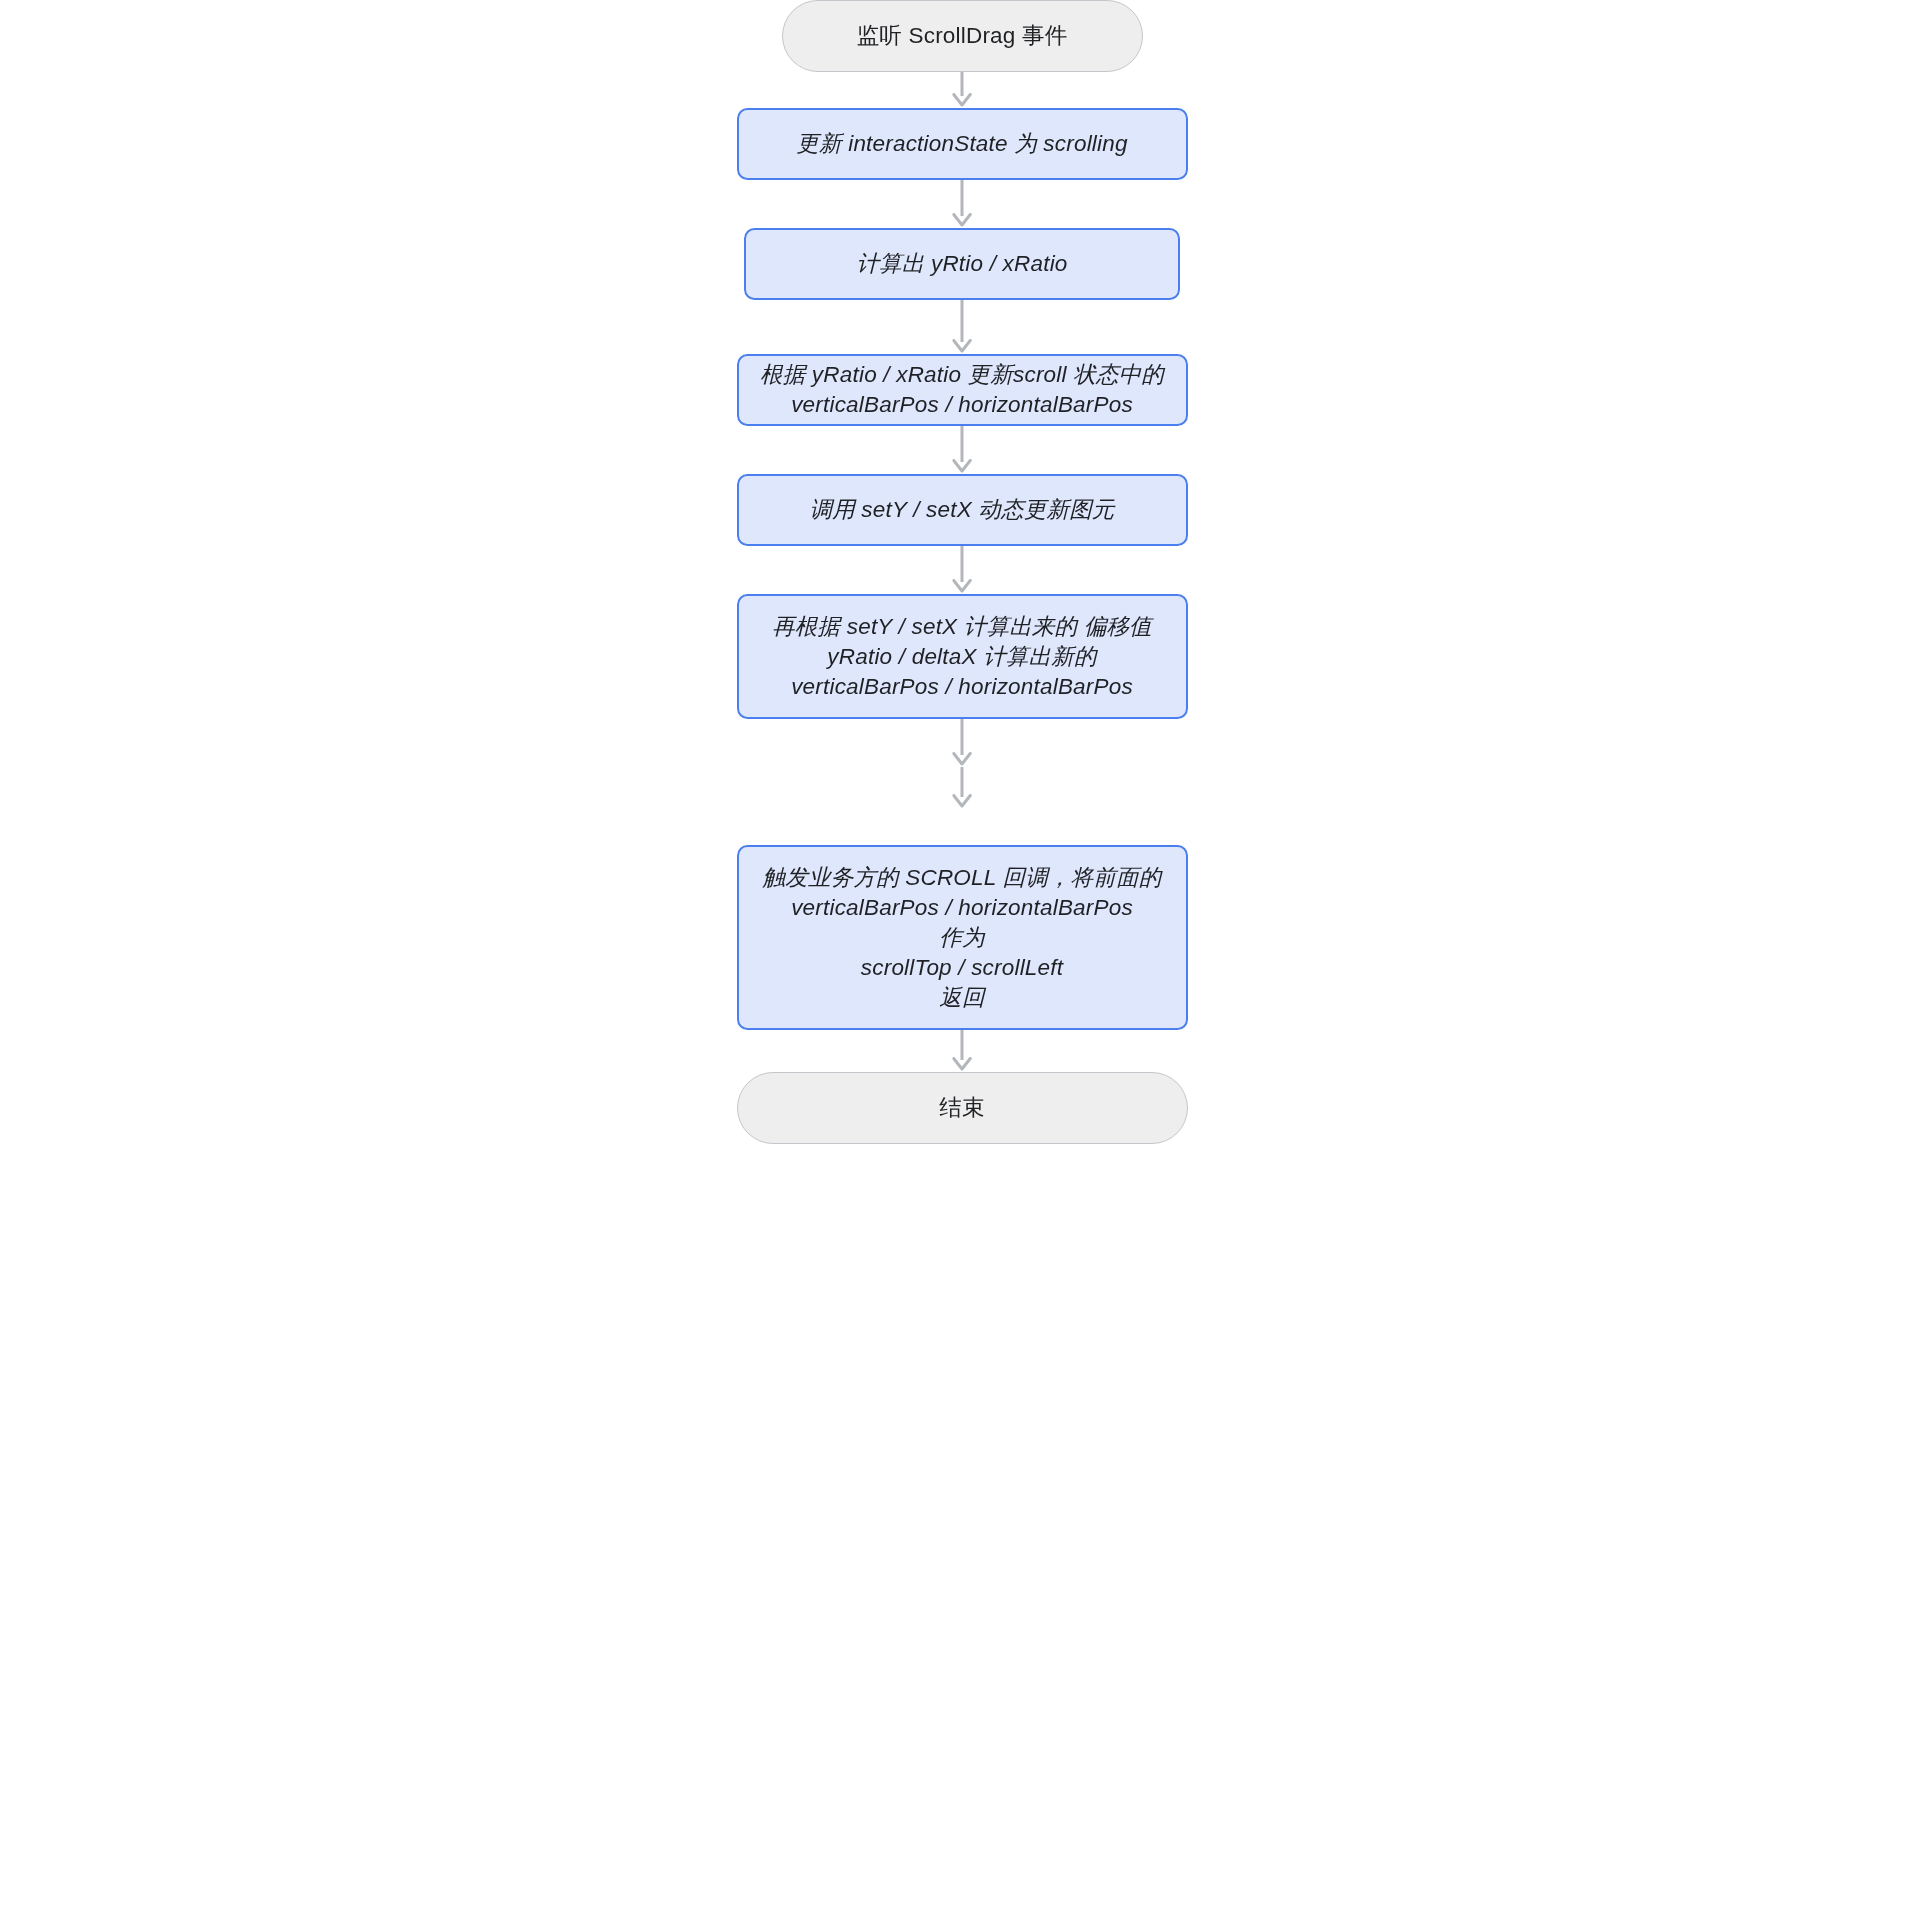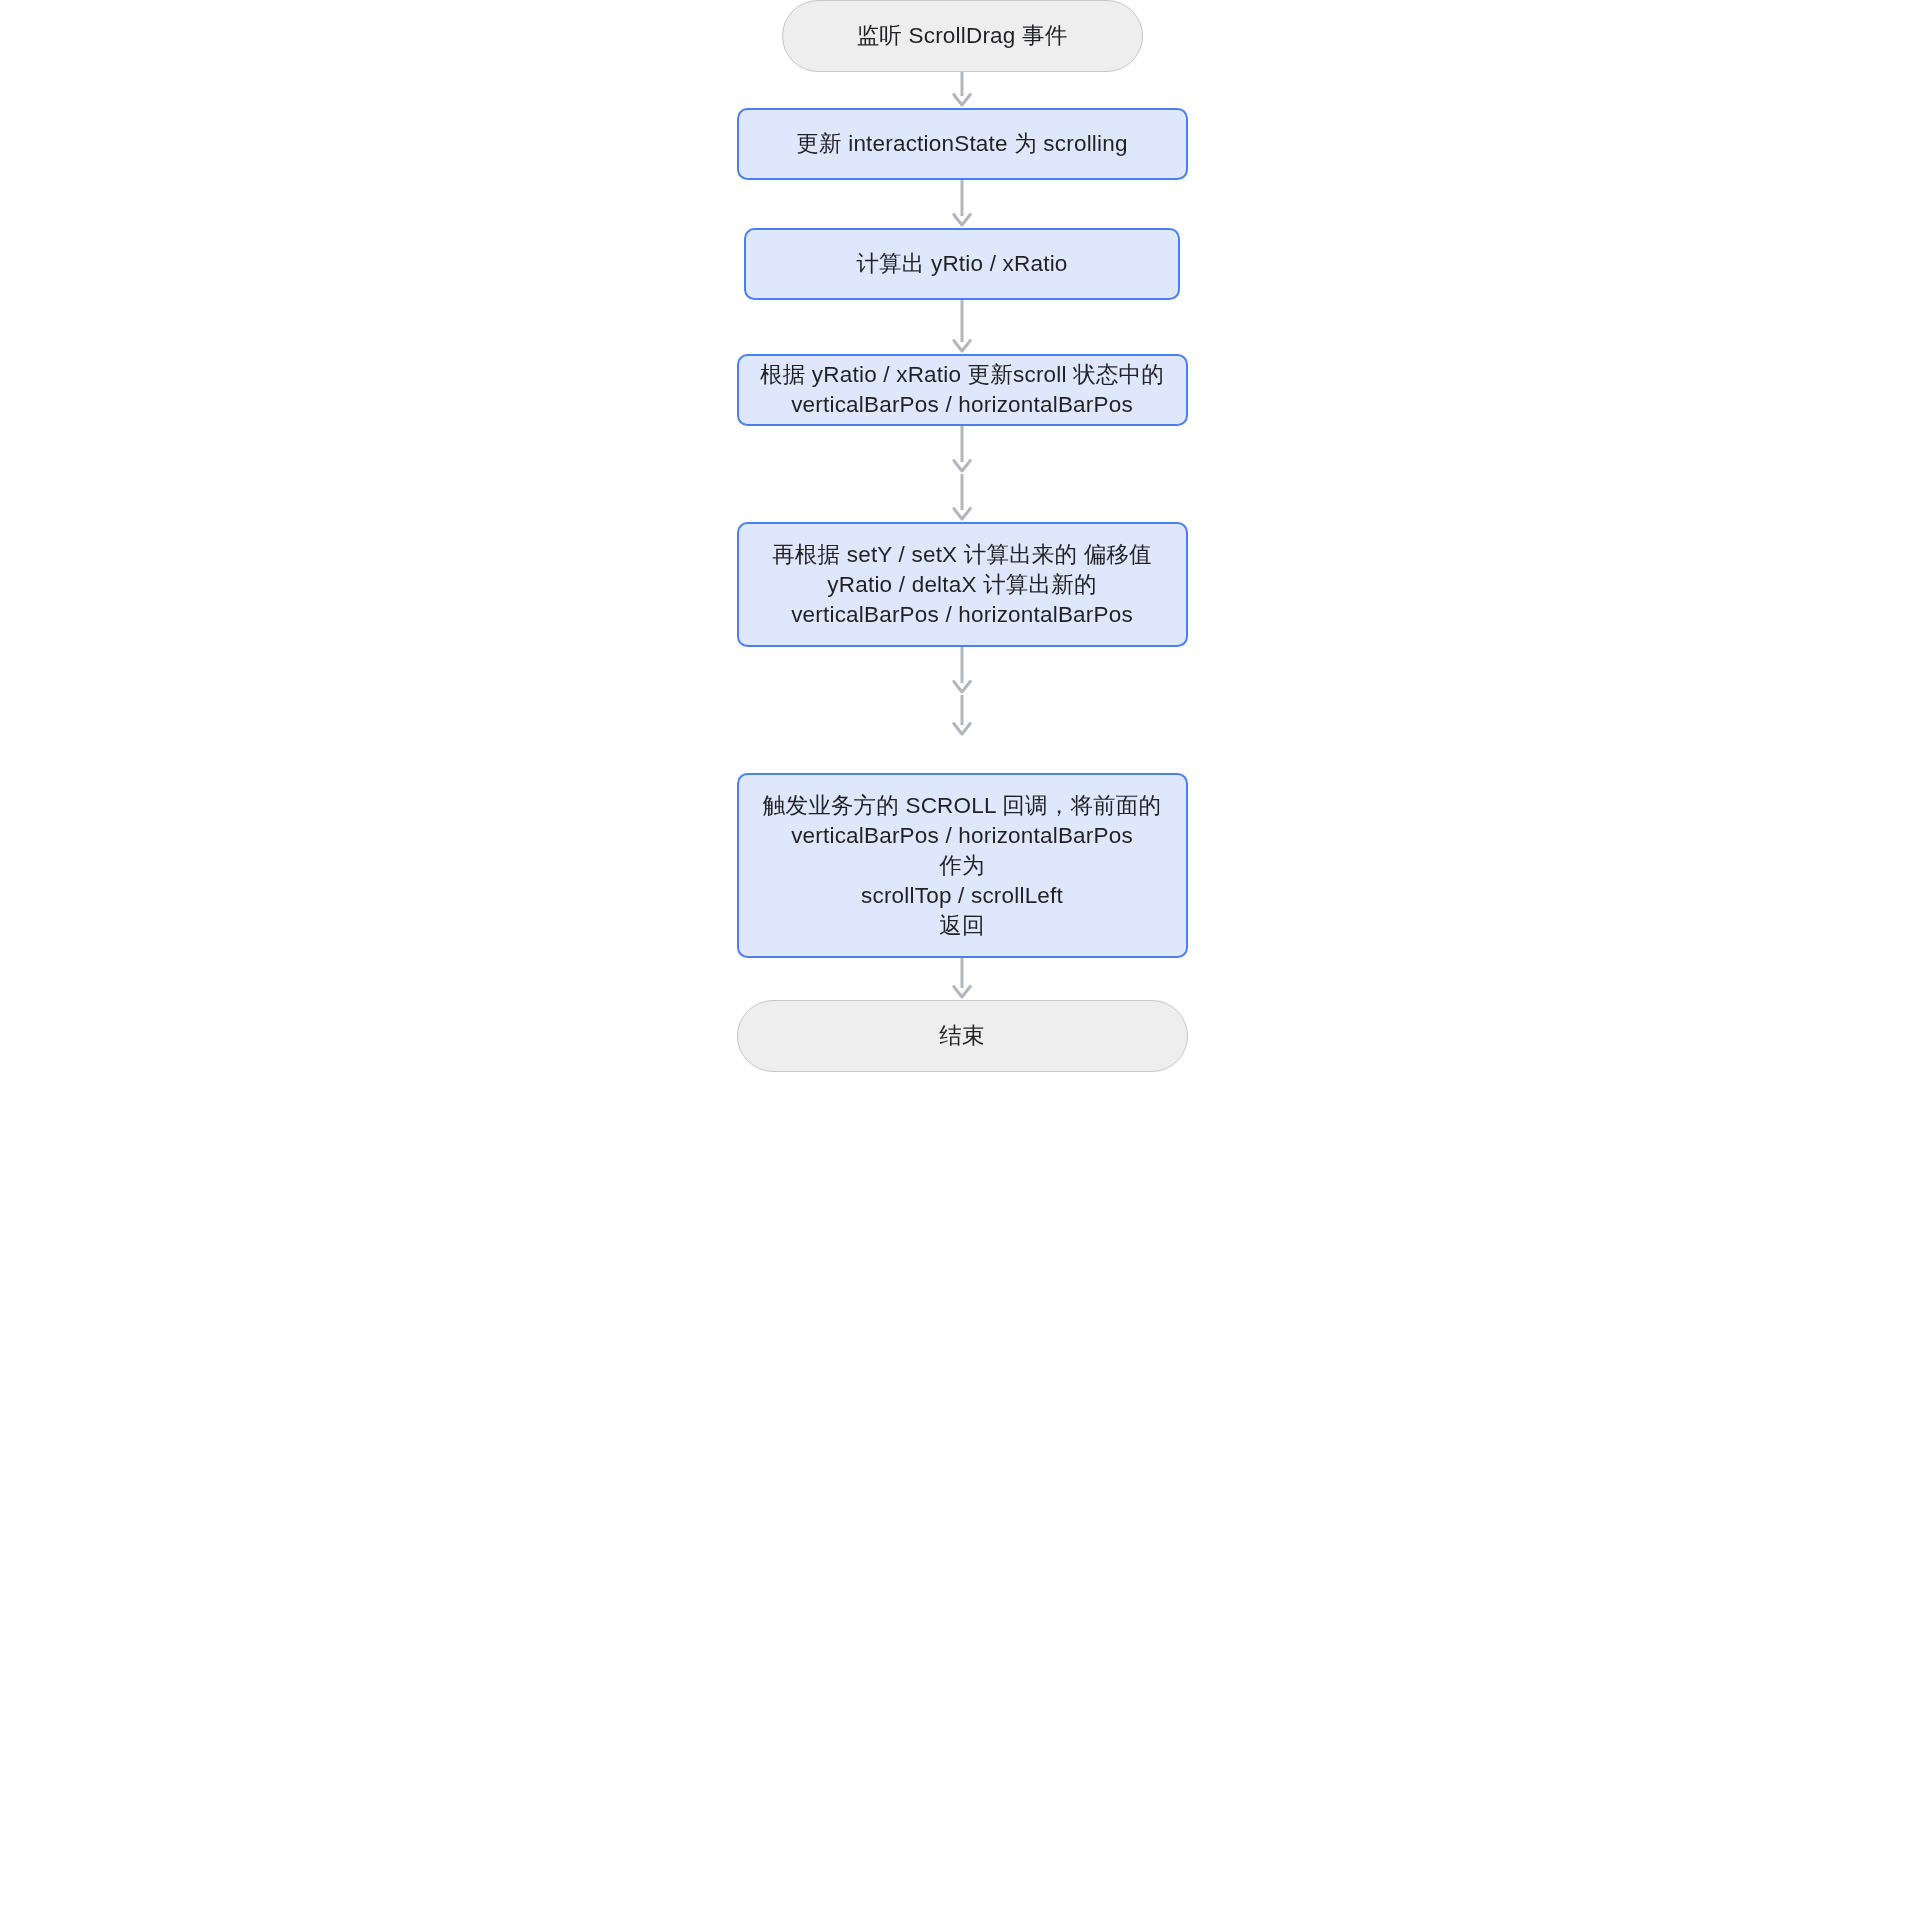--- a/index.html
+++ b/index.html
@@ -48,20 +48,21 @@
   .node.terminator {
     background: #eeeeee;
     border: 1.9px solid #c3c6ca;
     border-radius: 45px;
   }
 
   .node.process {
     background: #dfe7fd;
     border: 2.3px solid #4c7fee;
     border-radius: 10.5px;
+    font-style: italic;
   }
 
   
   .n-start   { width: 361px;  height: 72px;  }
   .n-s1      { width: 451px;  height: 72px;  }
   .n-s2      { width: 436px;  height: 72px;  }
   .n-s3      { width: 451px;  height: 72px;  }
   .n-s4      { width: 451px;  height: 72px;  }
   .n-s5      { width: 451px;  height: 125px; }
   .n-s6      { width: 451px;  height: 72px;  }
@@ -142,20 +143,21 @@
 
     <div class="connector c-64">
       <div class="shaft"></div>
       <div class="head">
         <svg width="19.5" height="15" viewBox="0 0 26 20">
           <path d="M2 2 L13 16 L24 2" fill="none" stroke="#b3b6bb" stroke-width="4" stroke-linecap="round" stroke-linejoin="round"></path>
         </svg>
       </div>
     </div>
 
+    <div class="node process n-s4">调用 setY / setX 动态更新图元</div>
 
     <div class="connector c-64">
       <div class="shaft"></div>
       <div class="head">
         <svg width="19.5" height="15" viewBox="0 0 26 20">
           <path d="M2 2 L13 16 L24 2" fill="none" stroke="#b3b6bb" stroke-width="4" stroke-linecap="round" stroke-linejoin="round"></path>
         </svg>
       </div>
     </div>
 

